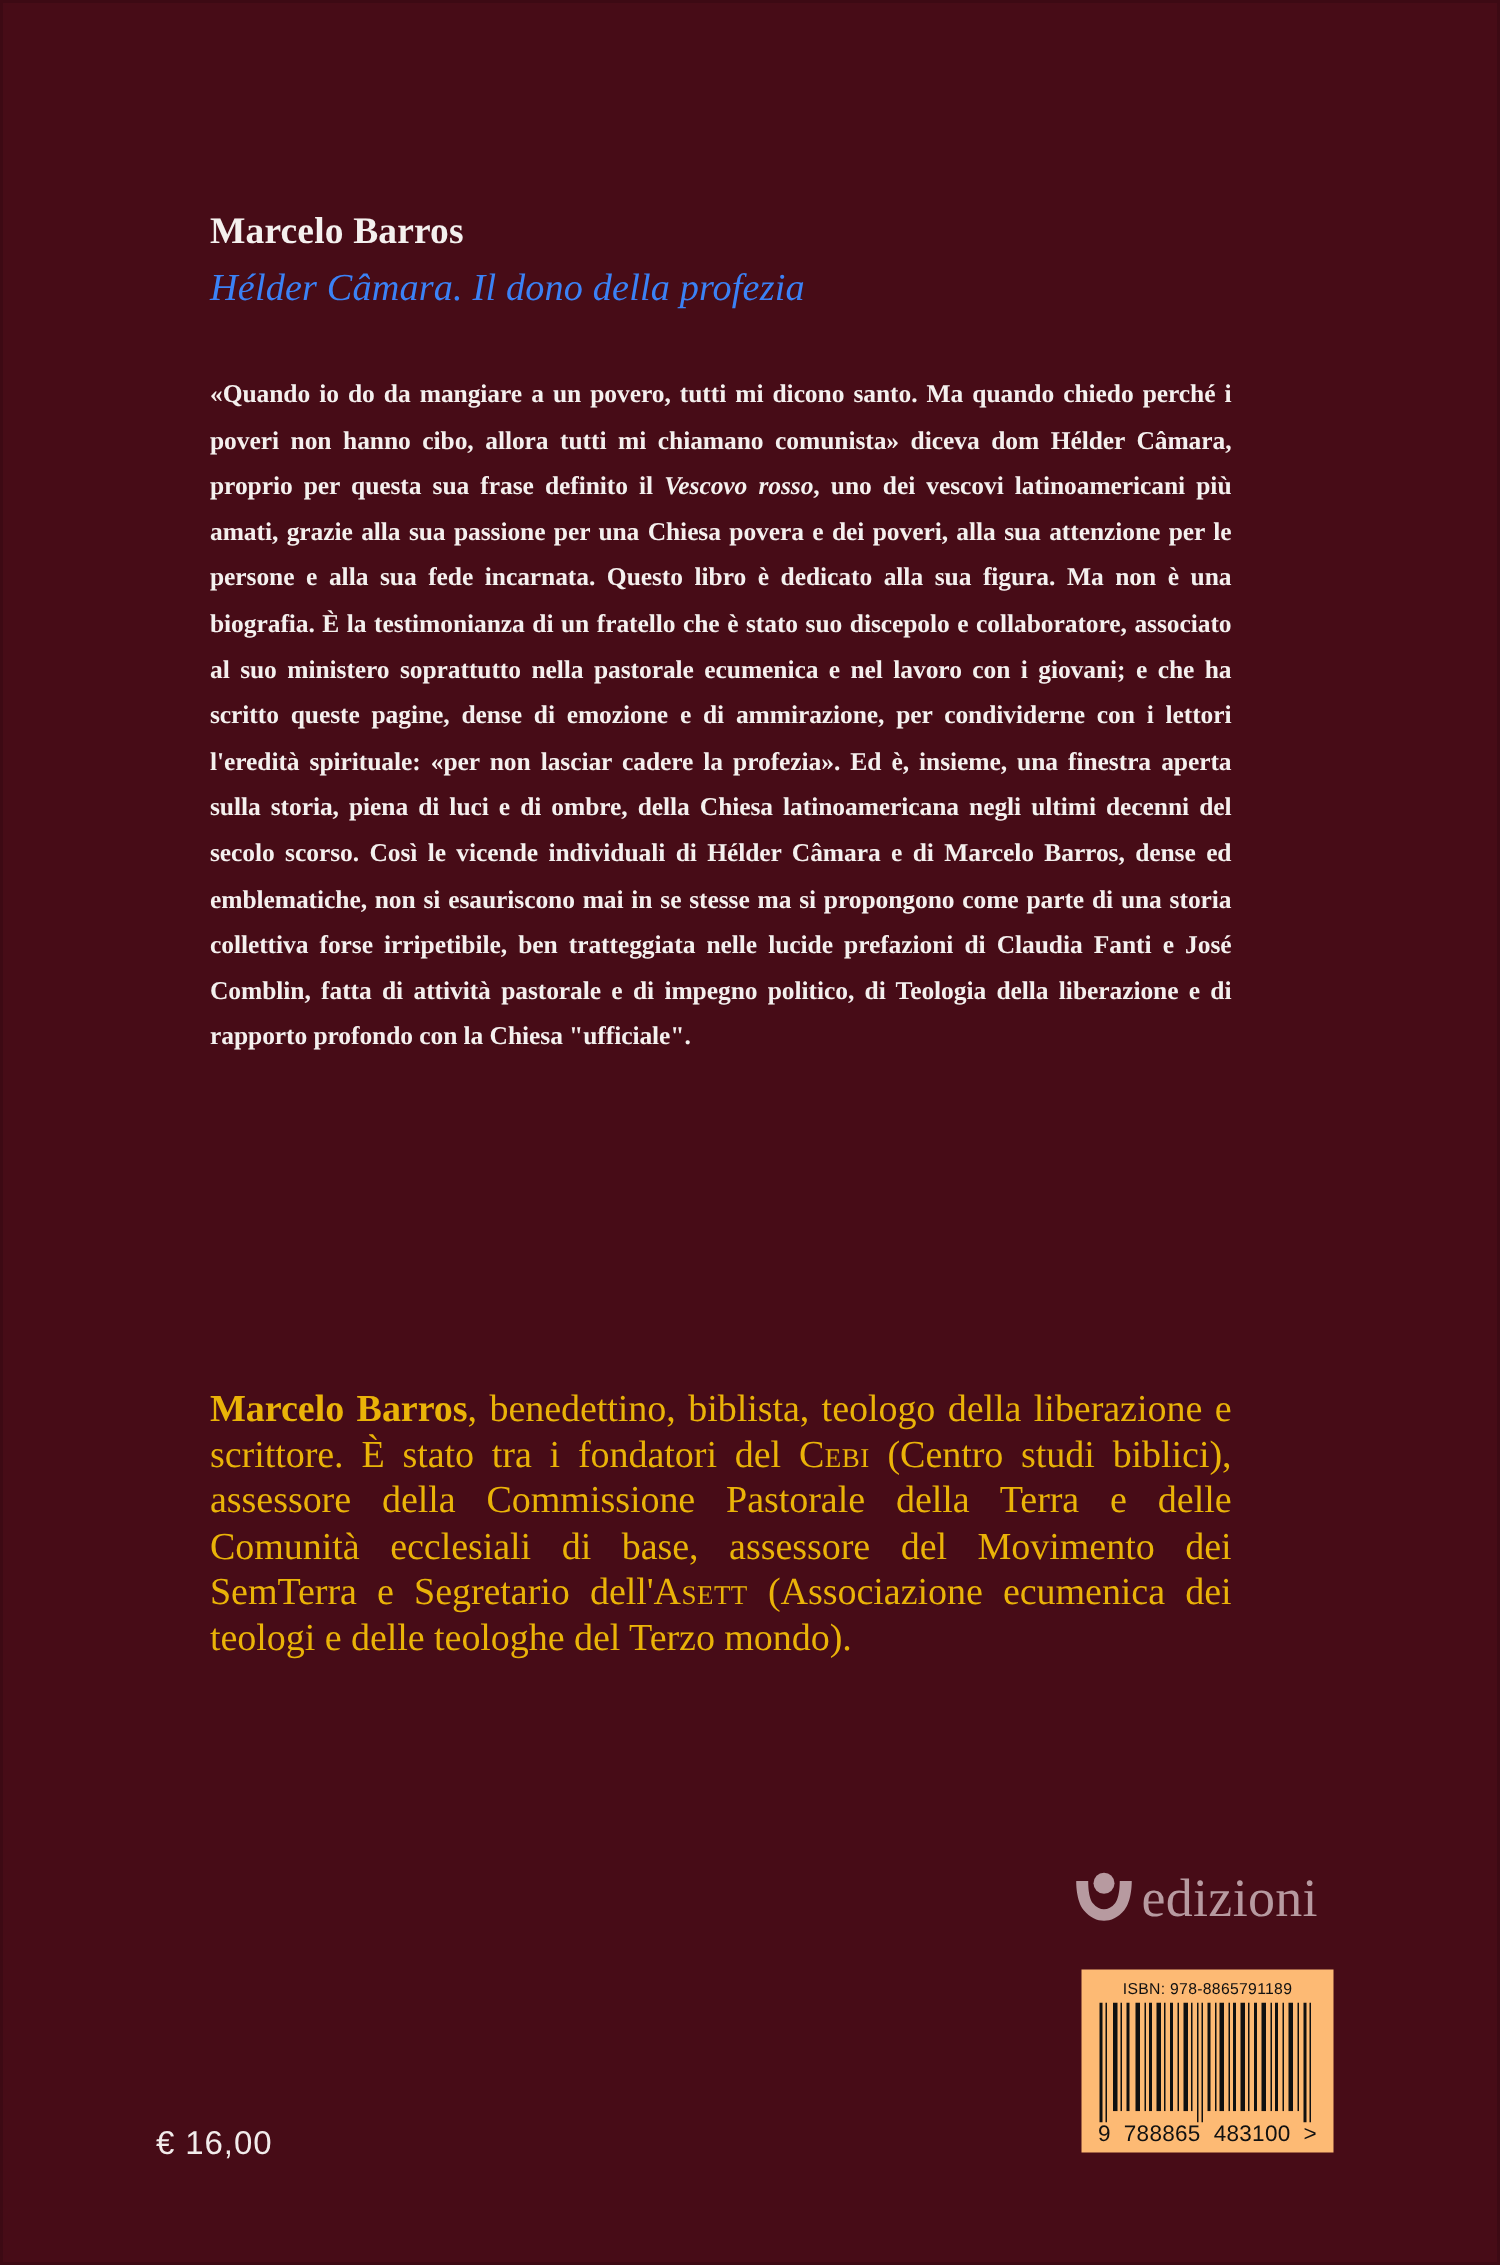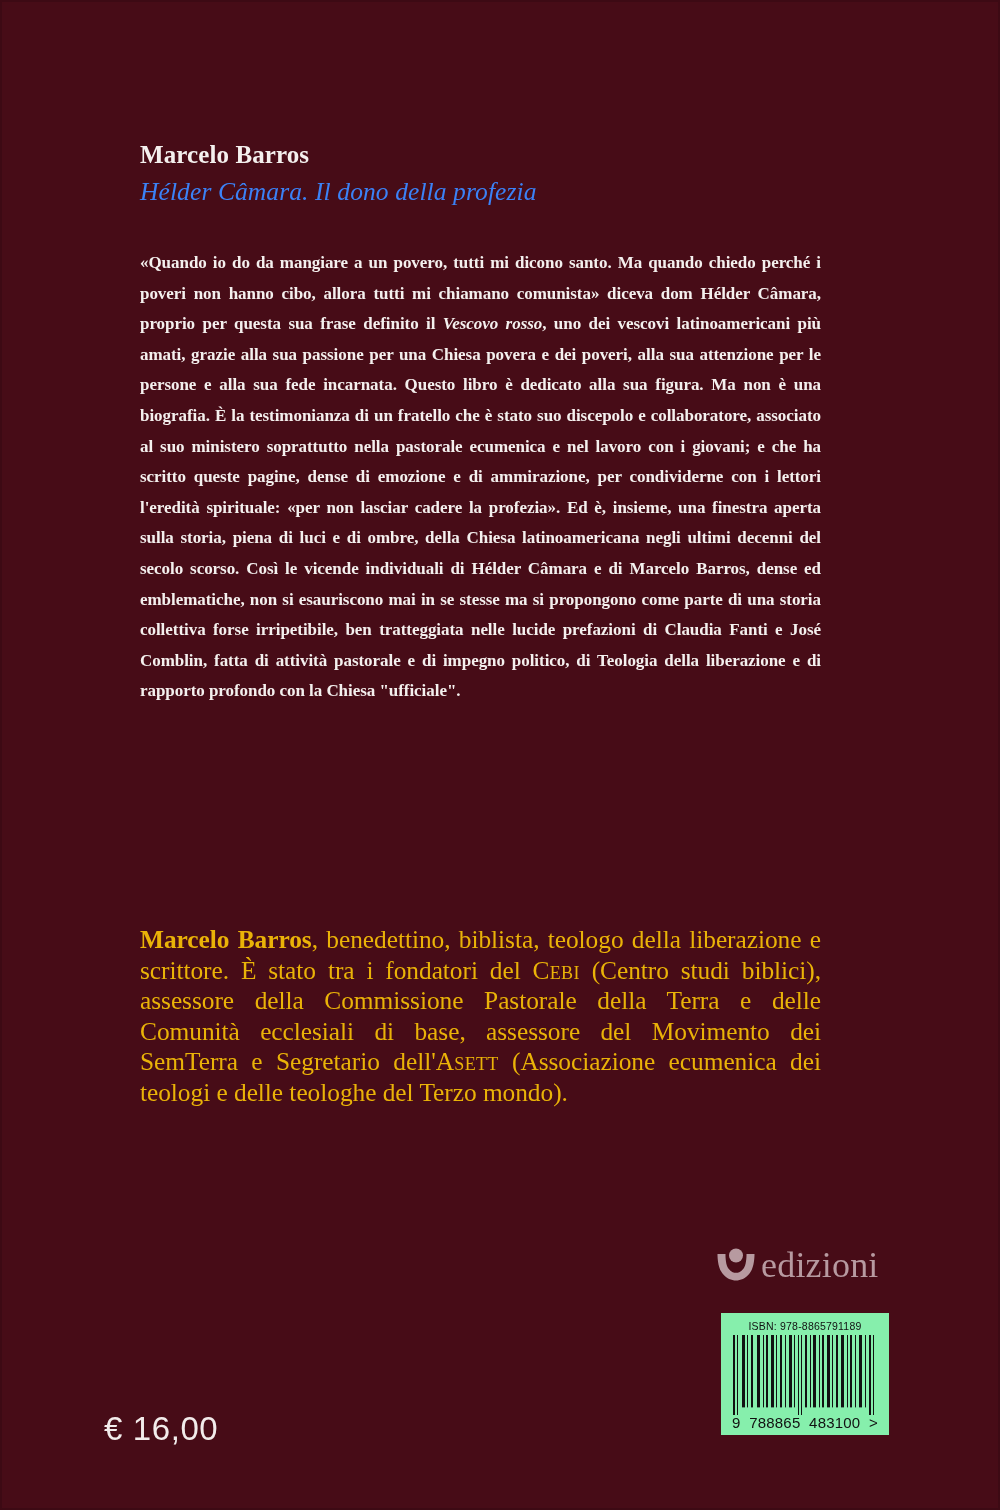--- a/index.html
+++ b/index.html
@@ -130,21 +130,21 @@
     margin-top: -2px;
   }
 
   
   .barcode-box {
     position: absolute;
     left: 721px;
     top: 1313px;
     width: 168px;
     height: 122px;
-    background: #86efac;
+    background: #fdba74;
     box-sizing: border-box;
     padding: 7px 10px 4px 10px;
     display: flex;
     flex-direction: column;
   }
   .barcode-isbn {
     font-family: "Liberation Sans", sans-serif;
     font-size: 10.5px;
     color: #111111;
     text-align: center;
@@ -171,21 +171,21 @@
   .barcode-digits span {
     white-space: nowrap;
   }
 
   
   .price {
     position: absolute;
     left: 104px;
     top: 1410px;
     font-family: "Liberation Sans", sans-serif;
-    font-size: 33px;
+    font-size: 22px;
     line-height: 38px;
     color: #f2eceb;
     letter-spacing: 0.6px;
   }
 </style>
 </head>
 <body>
 
 <div class="cover">
 

